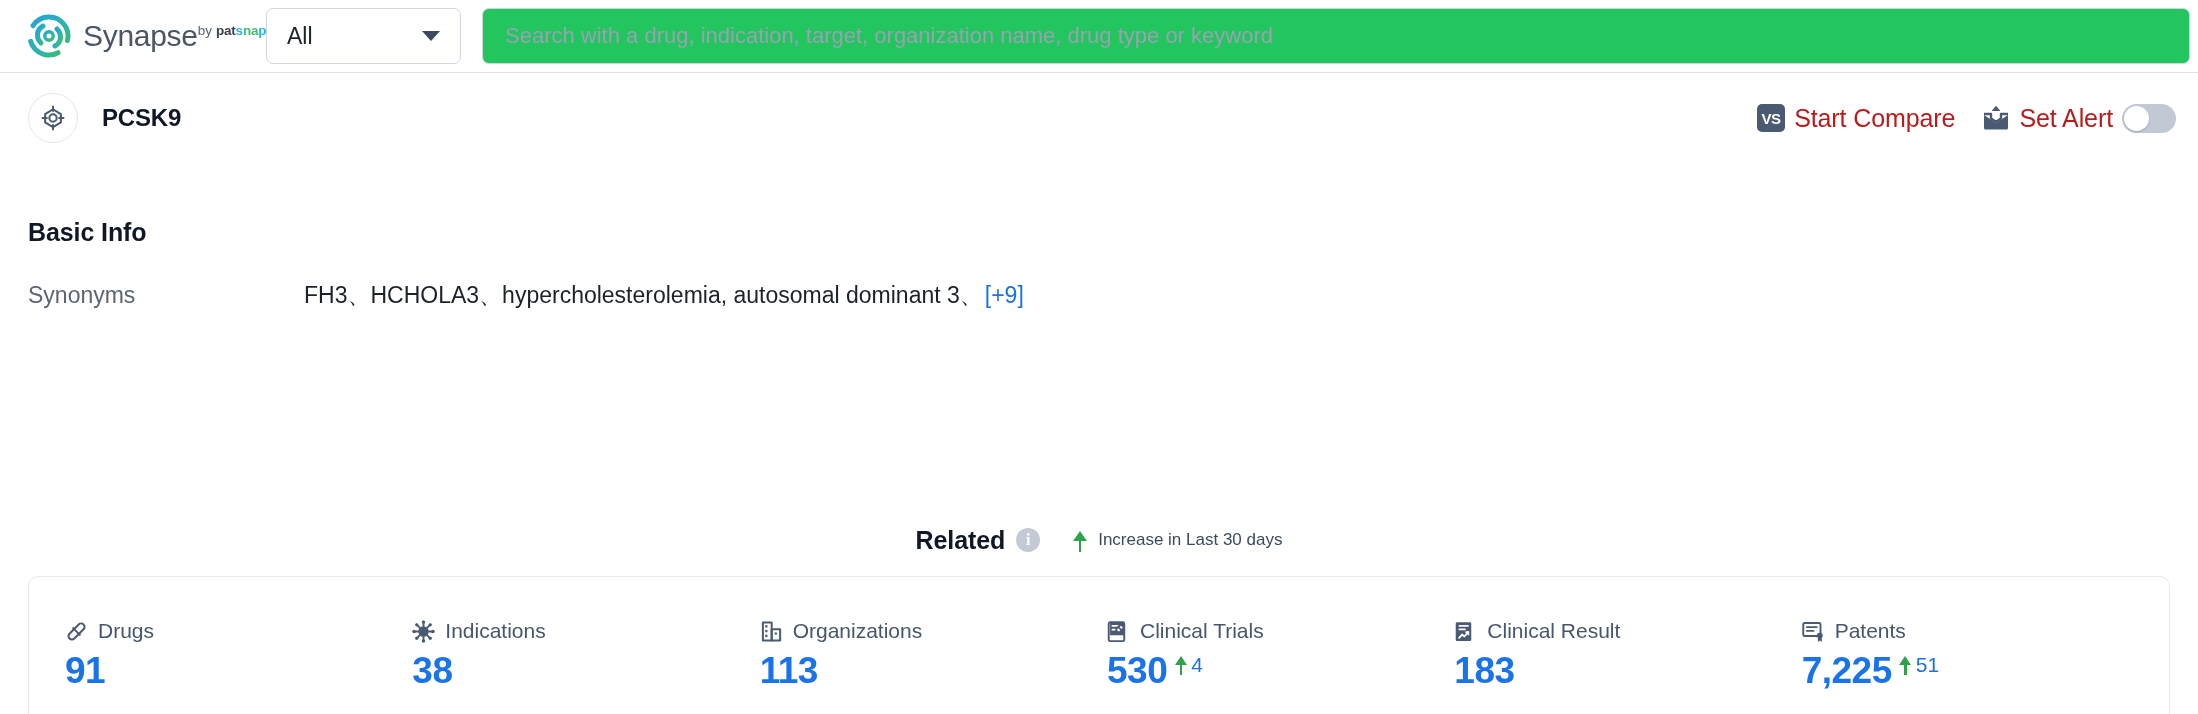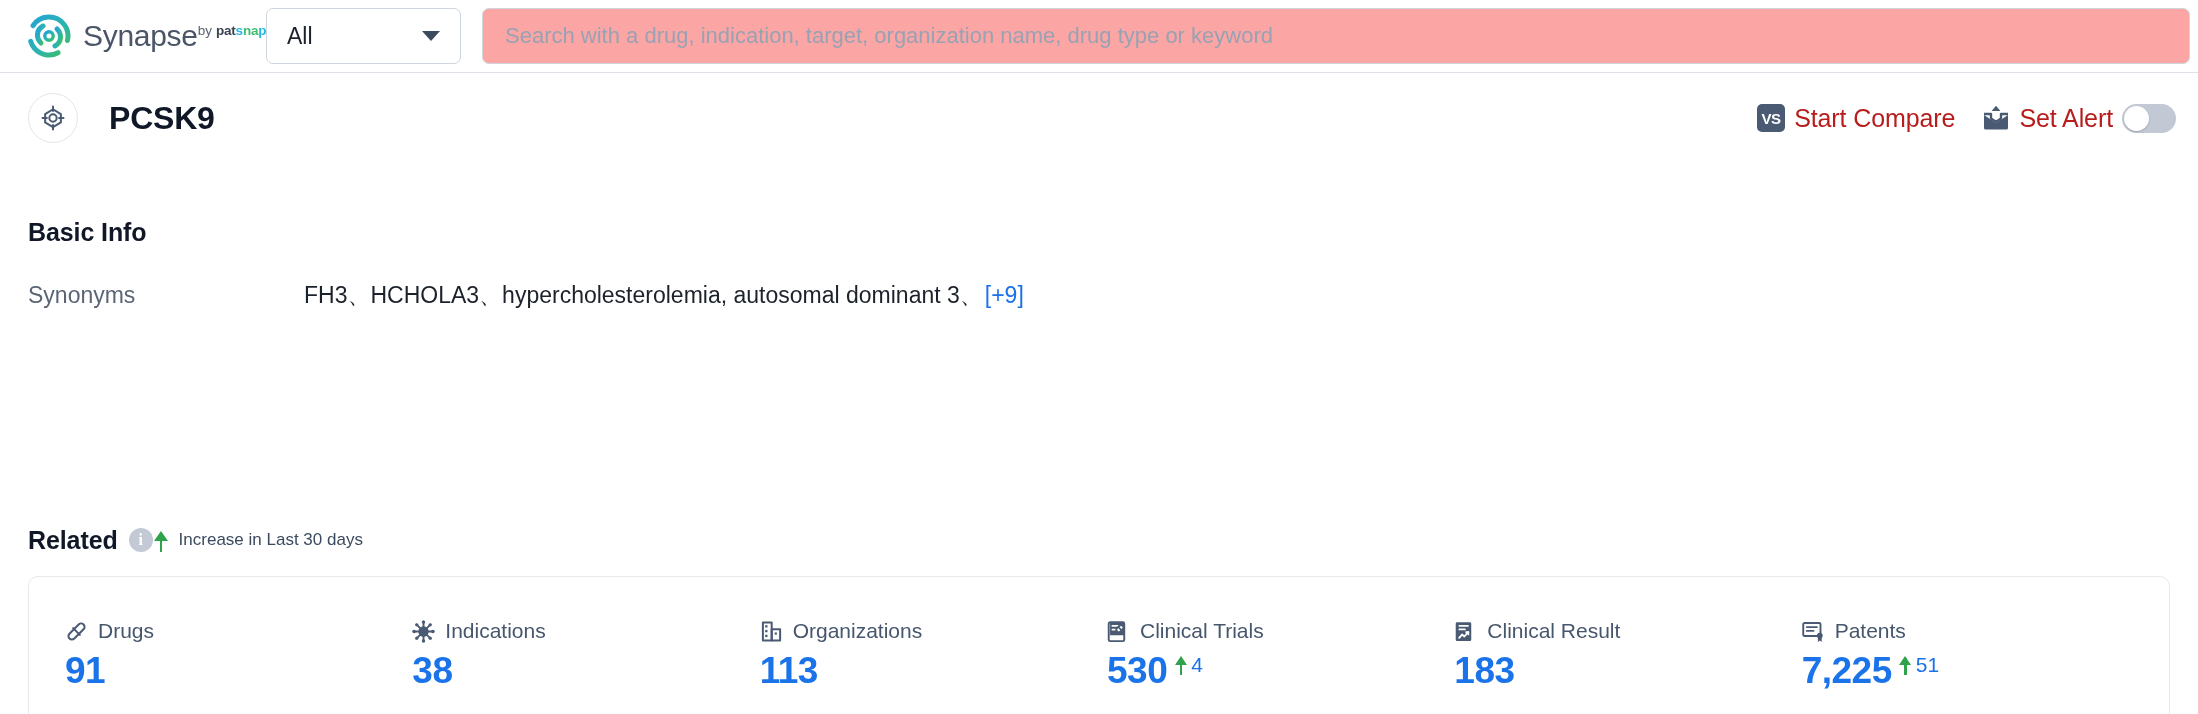--- a/index.html
+++ b/index.html
@@ -90,21 +90,21 @@
     border-top: 10px solid #3c4a5e;
   }
 
   .searchbox {
     position: absolute;
     left: 482px; top: 8px;
     right: 8px;
     height: 56px;
     border: 1px solid #cfd6de;
     border-radius: 7px;
-    background: #fca5a5;
+    background: #22c55e;
     display: flex;
     align-items: center;
     padding: 0 22px;
   }
   .searchbox input {
     border: none;
     outline: none;
     width: 100%;
     font-size: 22px;
     color: #1c222b;
@@ -132,22 +132,22 @@
   .entity-icon-circle {
     width: 50px; height: 50px;
     border-radius: 50%;
     border: 1px solid #e2e6ec;
     display: flex;
     align-items: center;
     justify-content: center;
     flex: 0 0 50px;
   }
   .entity-title {
-    margin-left: 31px;
-    font-size: 32px;
+    margin-left: 24px;
+    font-size: 24px;
     font-weight: 700;
     color: #101828;
     letter-spacing: -0.2px;
   }
   .entity-right {
     position: absolute;
     right: 22px;
     display: flex;
     align-items: center;
     gap: 27px;
@@ -228,22 +228,23 @@
     color: #1a73e8;
     cursor: pointer;
     margin-left: 2px;
   }
 
   .related-row {
     position: absolute;
     left: 28px; right: 28px; top: 360px;
     display: flex;
     align-items: center;
-    justify-content: flex-start;
+    justify-content: center;
     height: 34px;
+    gap: 32px;
   }
   .related-left { display: flex; align-items: center; gap: 11px; }
   .info-dot {
     width: 24px; height: 24px;
     border-radius: 50%;
     background: #c3cad6;
     color: #fff;
     font-size: 16px;
     font-weight: 700;
     display: flex;

